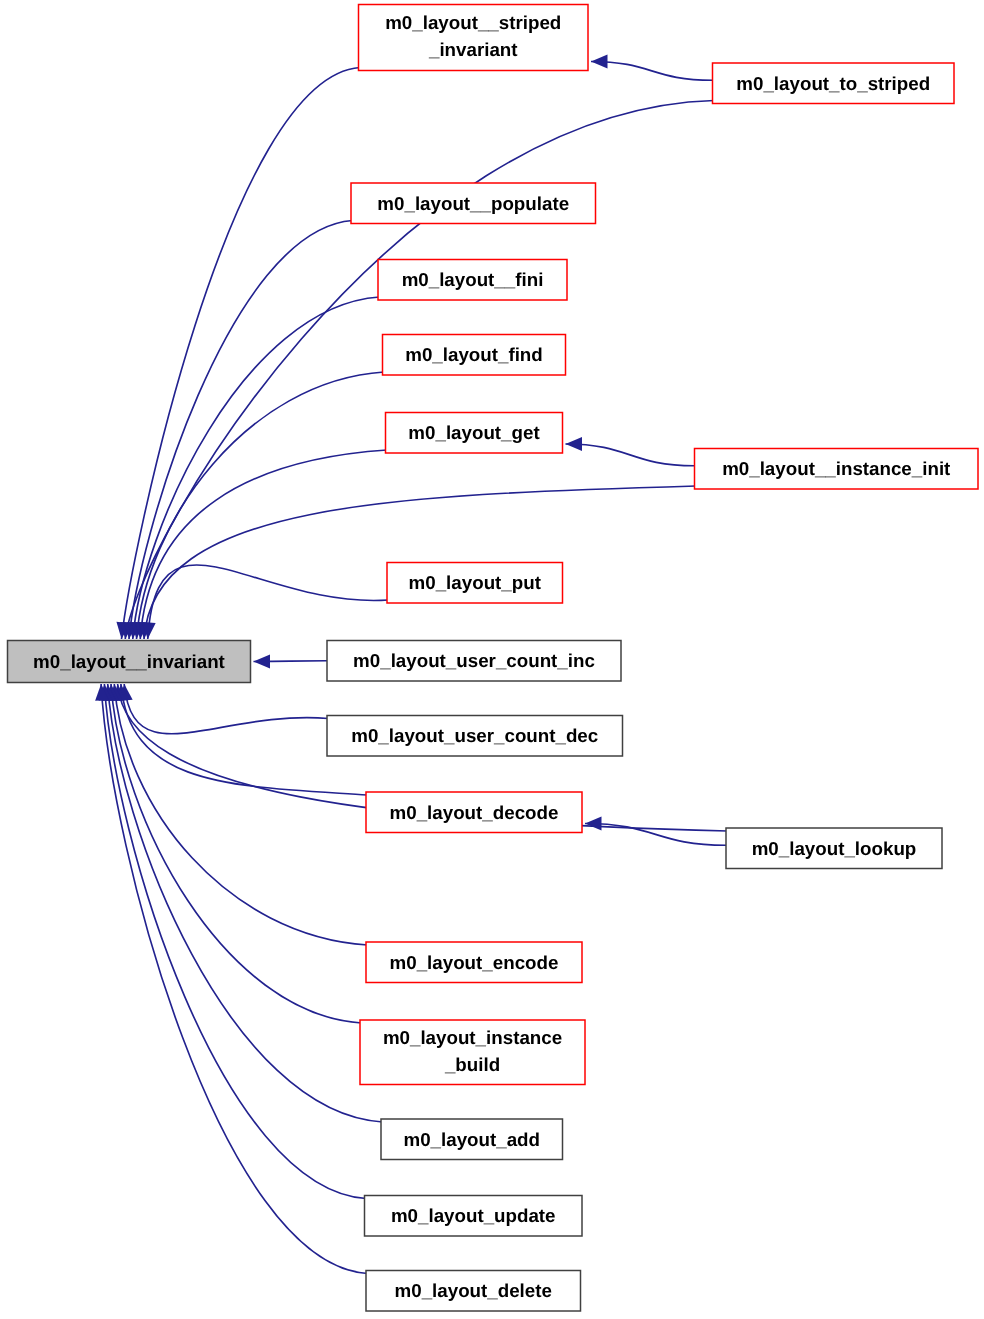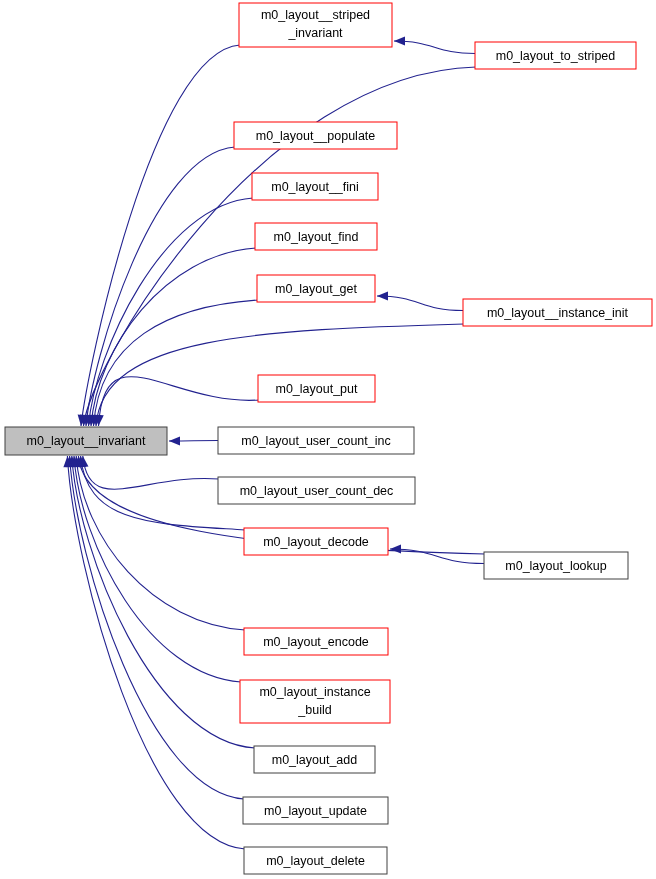--- a/index.html
+++ b/index.html
@@ -10,20 +10,21 @@
   body {
     width: 656px;
     height: 879px;
     overflow: hidden;
     font-family: "Liberation Sans", sans-serif;
   }
   #graph-root {
     position: relative;
     width: 578px;
     height: 879px;
+    font-weight: bold;
   }
   svg#callgraph {
     display: block;
     width: 656px;
     height: 879px;
   }
   .node-box {
     fill: #ffffff;
     stroke-width: 1;
   }

